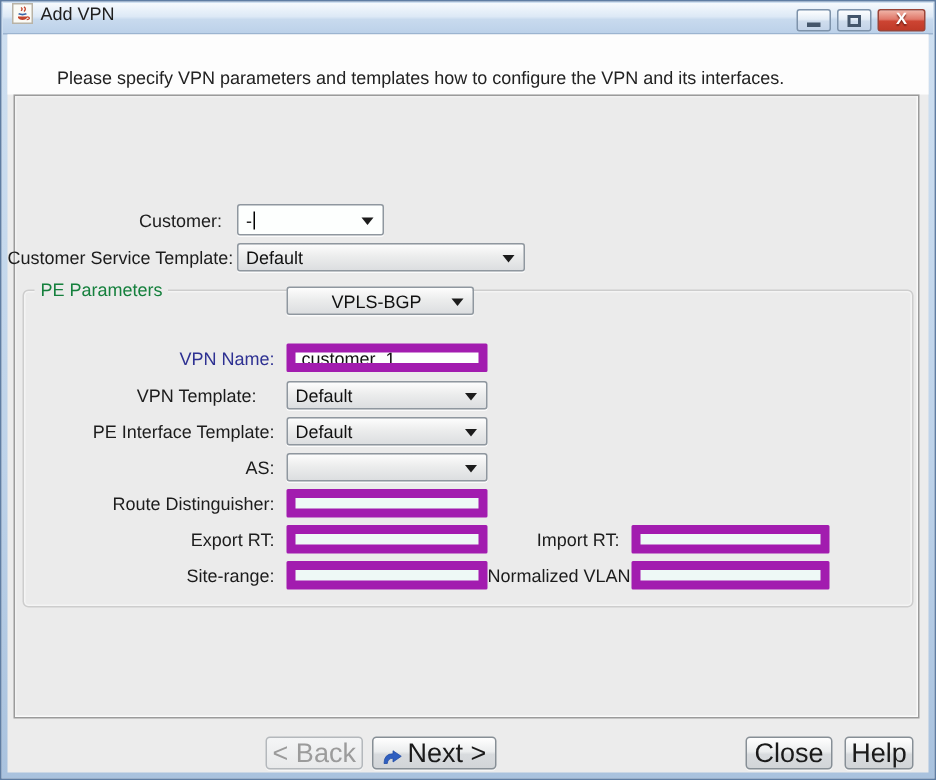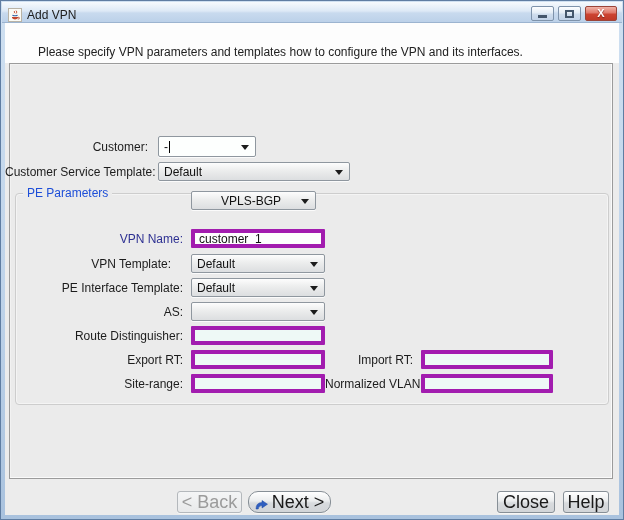--- a/index.html
+++ b/index.html
@@ -9,21 +9,21 @@
   
   .window {
     position:relative; width:624px; height:520px;
     background:linear-gradient(180deg,#cfe0f1 0%,#bdd2e9 60%,#a9c2de 100%);
     border:1px solid #5f7da2; overflow:hidden;
   }
   .titlebar {
     position:absolute; left:1px; right:1px; top:1px; height:21px;
     background:linear-gradient(180deg,#f6fafd 0%,#dde9f6 45%,#c8daee 55%,#bcd1e9 100%);
     border-bottom:1px solid #9cb4d0;
-    display:flex; align-items:flex-end; padding-left:6px;
+    display:flex; align-items:flex-start; padding-left:6px;
   }
   .app-icon { width:14px; height:14px; margin-right:5px; flex:0 0 auto;
     background:#fbfbf6; border:1px solid #b9b3a6; display:flex; align-items:center; justify-content:center; }
   .title-text { font-size:12px; color:#202020; }
   .winbtns { position:absolute; right:6px; top:5px; display:flex; gap:4px; }
   .winbtn {
     width:23px; height:15px; border:1px solid #7e93ab; border-radius:2px;
     background:linear-gradient(180deg,#fdfeff 0%,#e4edf6 45%,#cfdded 55%,#c2d3e8 100%);
     display:flex; align-items:center; justify-content:center; cursor:default;
   }
@@ -66,35 +66,35 @@
   .combo.editable { background:#fdfffe; }
   .arrow {
     position:absolute; right:6px; top:50%; margin-top:-2px;
     width:0; height:0; border-left:4px solid transparent; border-right:4px solid transparent;
     border-top:5px solid #1c1c1c;
   }
   .caret { display:inline-block; width:1px; height:12px; background:#000; margin-left:1px; vertical-align:middle; }
 
   
   .tf {
-    position:absolute; height:19px; border:4px solid #a21caf; border-radius:1px;
+    position:absolute; height:19px; border:6px solid #a21caf; border-radius:1px;
     background:#eef9f6; font-family:"Liberation Sans","DejaVu Sans",sans-serif;
     font-size:12px; color:#111; padding:0 4px; outline:none;
   }
   .tf.filled { background:#fdfefe; }
 
   
   .groupbox {
     position:absolute; left:10px; top:170px; width:594px; height:212px;
     border:1px solid #cdcdcd; border-radius:4px;
     box-shadow:inset 0 0 0 1px #f4f4f4;
   }
   .group-title {
     position:absolute; left:18px; top:163px; background:#ebebeb; padding:0 4px;
-    font-size:12px; color:#1d4ed8; z-index:2;
+    font-size:12px; color:#15803d; z-index:2;
   }
 
   
   .btn {
     position:absolute; height:22px; border:1px solid #878f96; border-radius:3px;
     background:linear-gradient(180deg,#ffffff 0%,#ebedee 45%,#d8dbde 55%,#d2d5d8 100%);
     font-family:"Liberation Sans","DejaVu Sans",sans-serif; font-size:18px; color:#1a1a1a;
     display:flex; align-items:center; justify-content:center; gap:4px; cursor:default;
     box-shadow:0 1px 0 #f6f6f6;
   }
@@ -191,21 +191,21 @@
     <input class="tf" style="left: 416px; top: 327px; width: 132px;" value="">
 
     <div class="lbl" style="left:20px; width:158px; top:354px;">Site-range:</div>
     <input class="tf" style="left: 186px; top: 351px; width: 134px;" value="">
     <div class="lbl" style="left:320px; width:88px; top:354px;">Normalized VLAN:</div>
     <input class="tf" style="left: 416px; top: 351px; width: 132px;" value="">
 
     <button class="btn disabled" style="left:172px; top:468px; width:65px;">
       <span>&lt; Back</span>
     </button>
-    <button class="btn" style="left:243px; top:468px; width:83px;border-radius:10px;">
+    <button class="btn" style="left:243px; top:468px; width:83px;">
       <span class="next-icon">
         <svg width="13" height="12" viewBox="0 0 13 12">
           <path d="M1 9 Q1 2.5 7 2.5 L7 0.5 L12.5 4.2 L7 8 L7 5.5 Q3.5 5.5 3.2 9 Z" fill="#2f5fc0" stroke="#1d49a3" stroke-width="0.5"></path>
         </svg>
       </span>
       <span>Next &gt;</span>
     </button>
     <button class="btn" style="left:492px; top:468px; width:58px;">
       <span>Close</span>
     </button>

